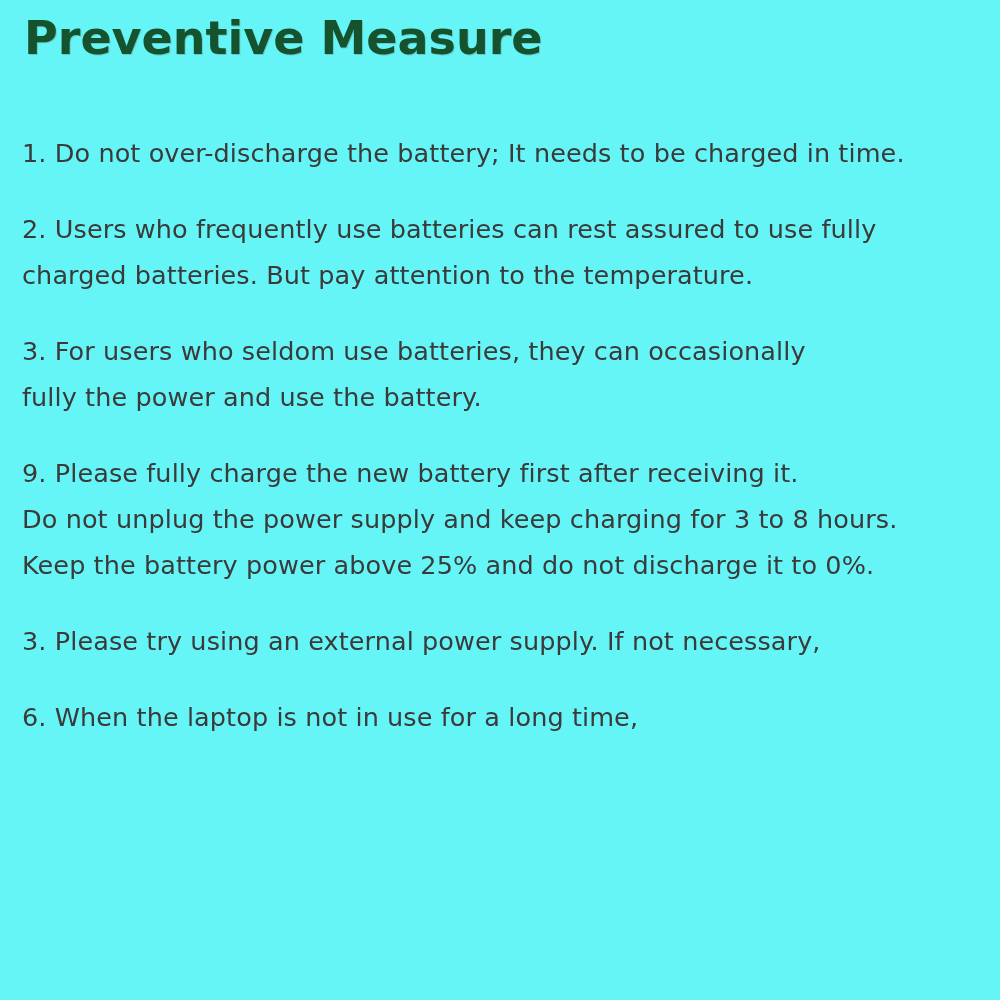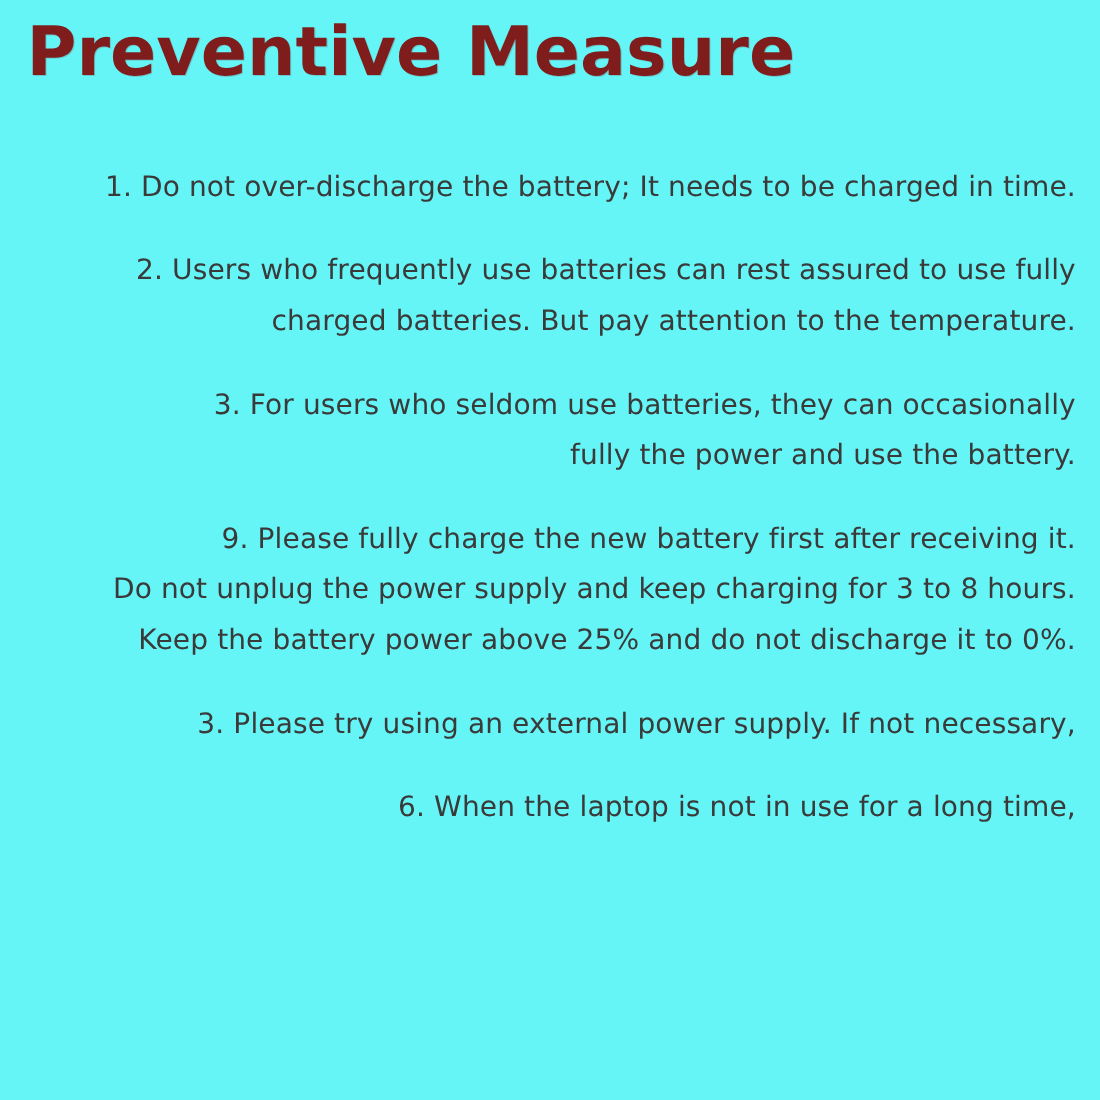--- a/index.html
+++ b/index.html
@@ -16,41 +16,40 @@
   .page {
     position: relative;
     width: 1000px;
     height: 1000px;
     box-sizing: border-box;
     padding: 14px 22px 0 22px;
     background: #66f5f7;
   }
   .title {
     font-family: "DejaVu Sans", sans-serif;
-    font-size: 62px;
+    font-size: 46px;
     font-weight: 700;
-    color: #7f1d1d;
+    color: #14532d;
     letter-spacing: 0px;
     line-height: 1.05;
     margin: 0 0 0 2px;
     text-shadow: 1px 1px 0 rgba(120,0,0,0.18);
     white-space: nowrap;
   }
   .body-list {
     margin: 0;
     padding: 0;
     list-style: none;
   }
   .para {
     color: #3a3a3a;
     font-size: 25.5px;
     line-height: 46px;
     margin: 0 0 30px 0;
     letter-spacing: 0.1px;
-    text-align: right;
   }
   .para:first-of-type {
     margin-top: 68px;
   }
   .para .line {
     display: block;
     white-space: nowrap;
   }
 </style>
 </head>

